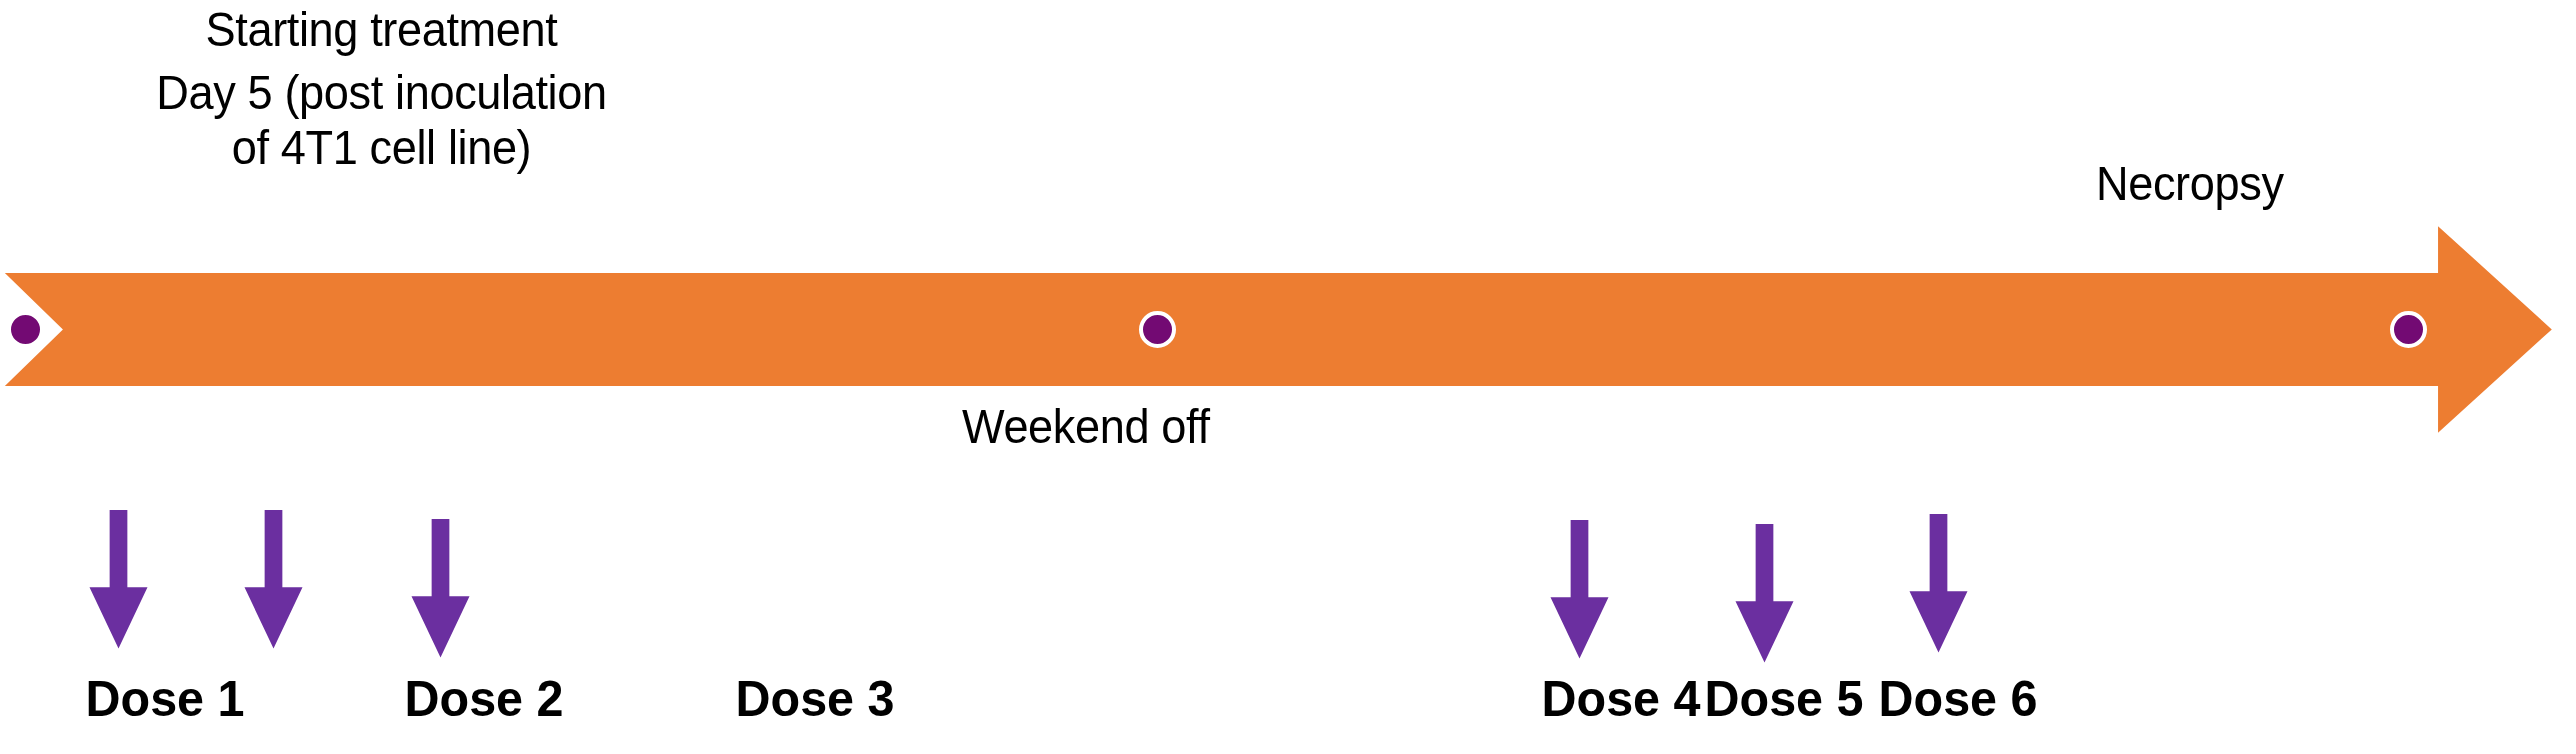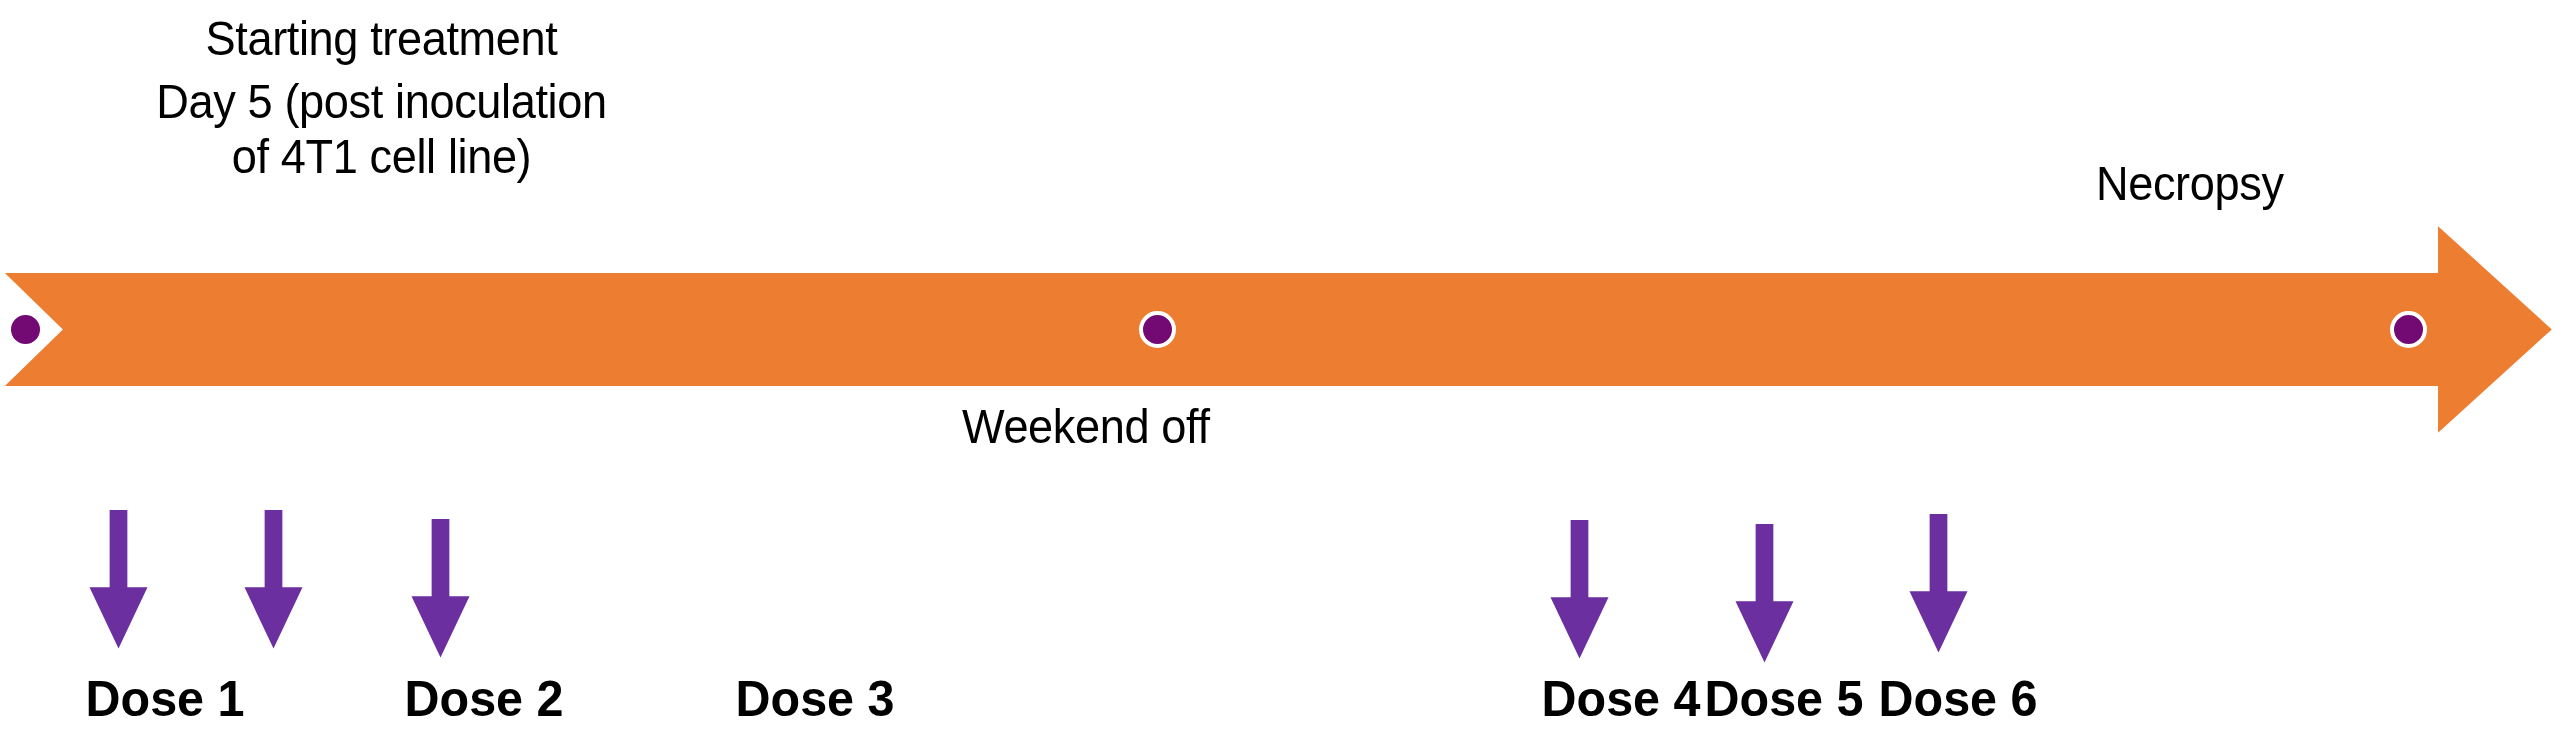--- a/index.html
+++ b/index.html
@@ -27,21 +27,21 @@
     font-family: "Liberation Sans", sans-serif;
     font-weight: 400;
     white-space: nowrap;
     line-height: 1.0;
     letter-spacing: -0.4px;
     transform-origin: left top;
   }
 
   #start-caption {
     left: 0px;
-    top: 15px;
+    top: 6px;
     width: 763px;
     text-align: center;
     font-size: 48px;
   }
   #start-caption .line {
     display: block;
     height: 55px;
     transform: scaleX(0.94);
     transform-origin: center top;
   }

